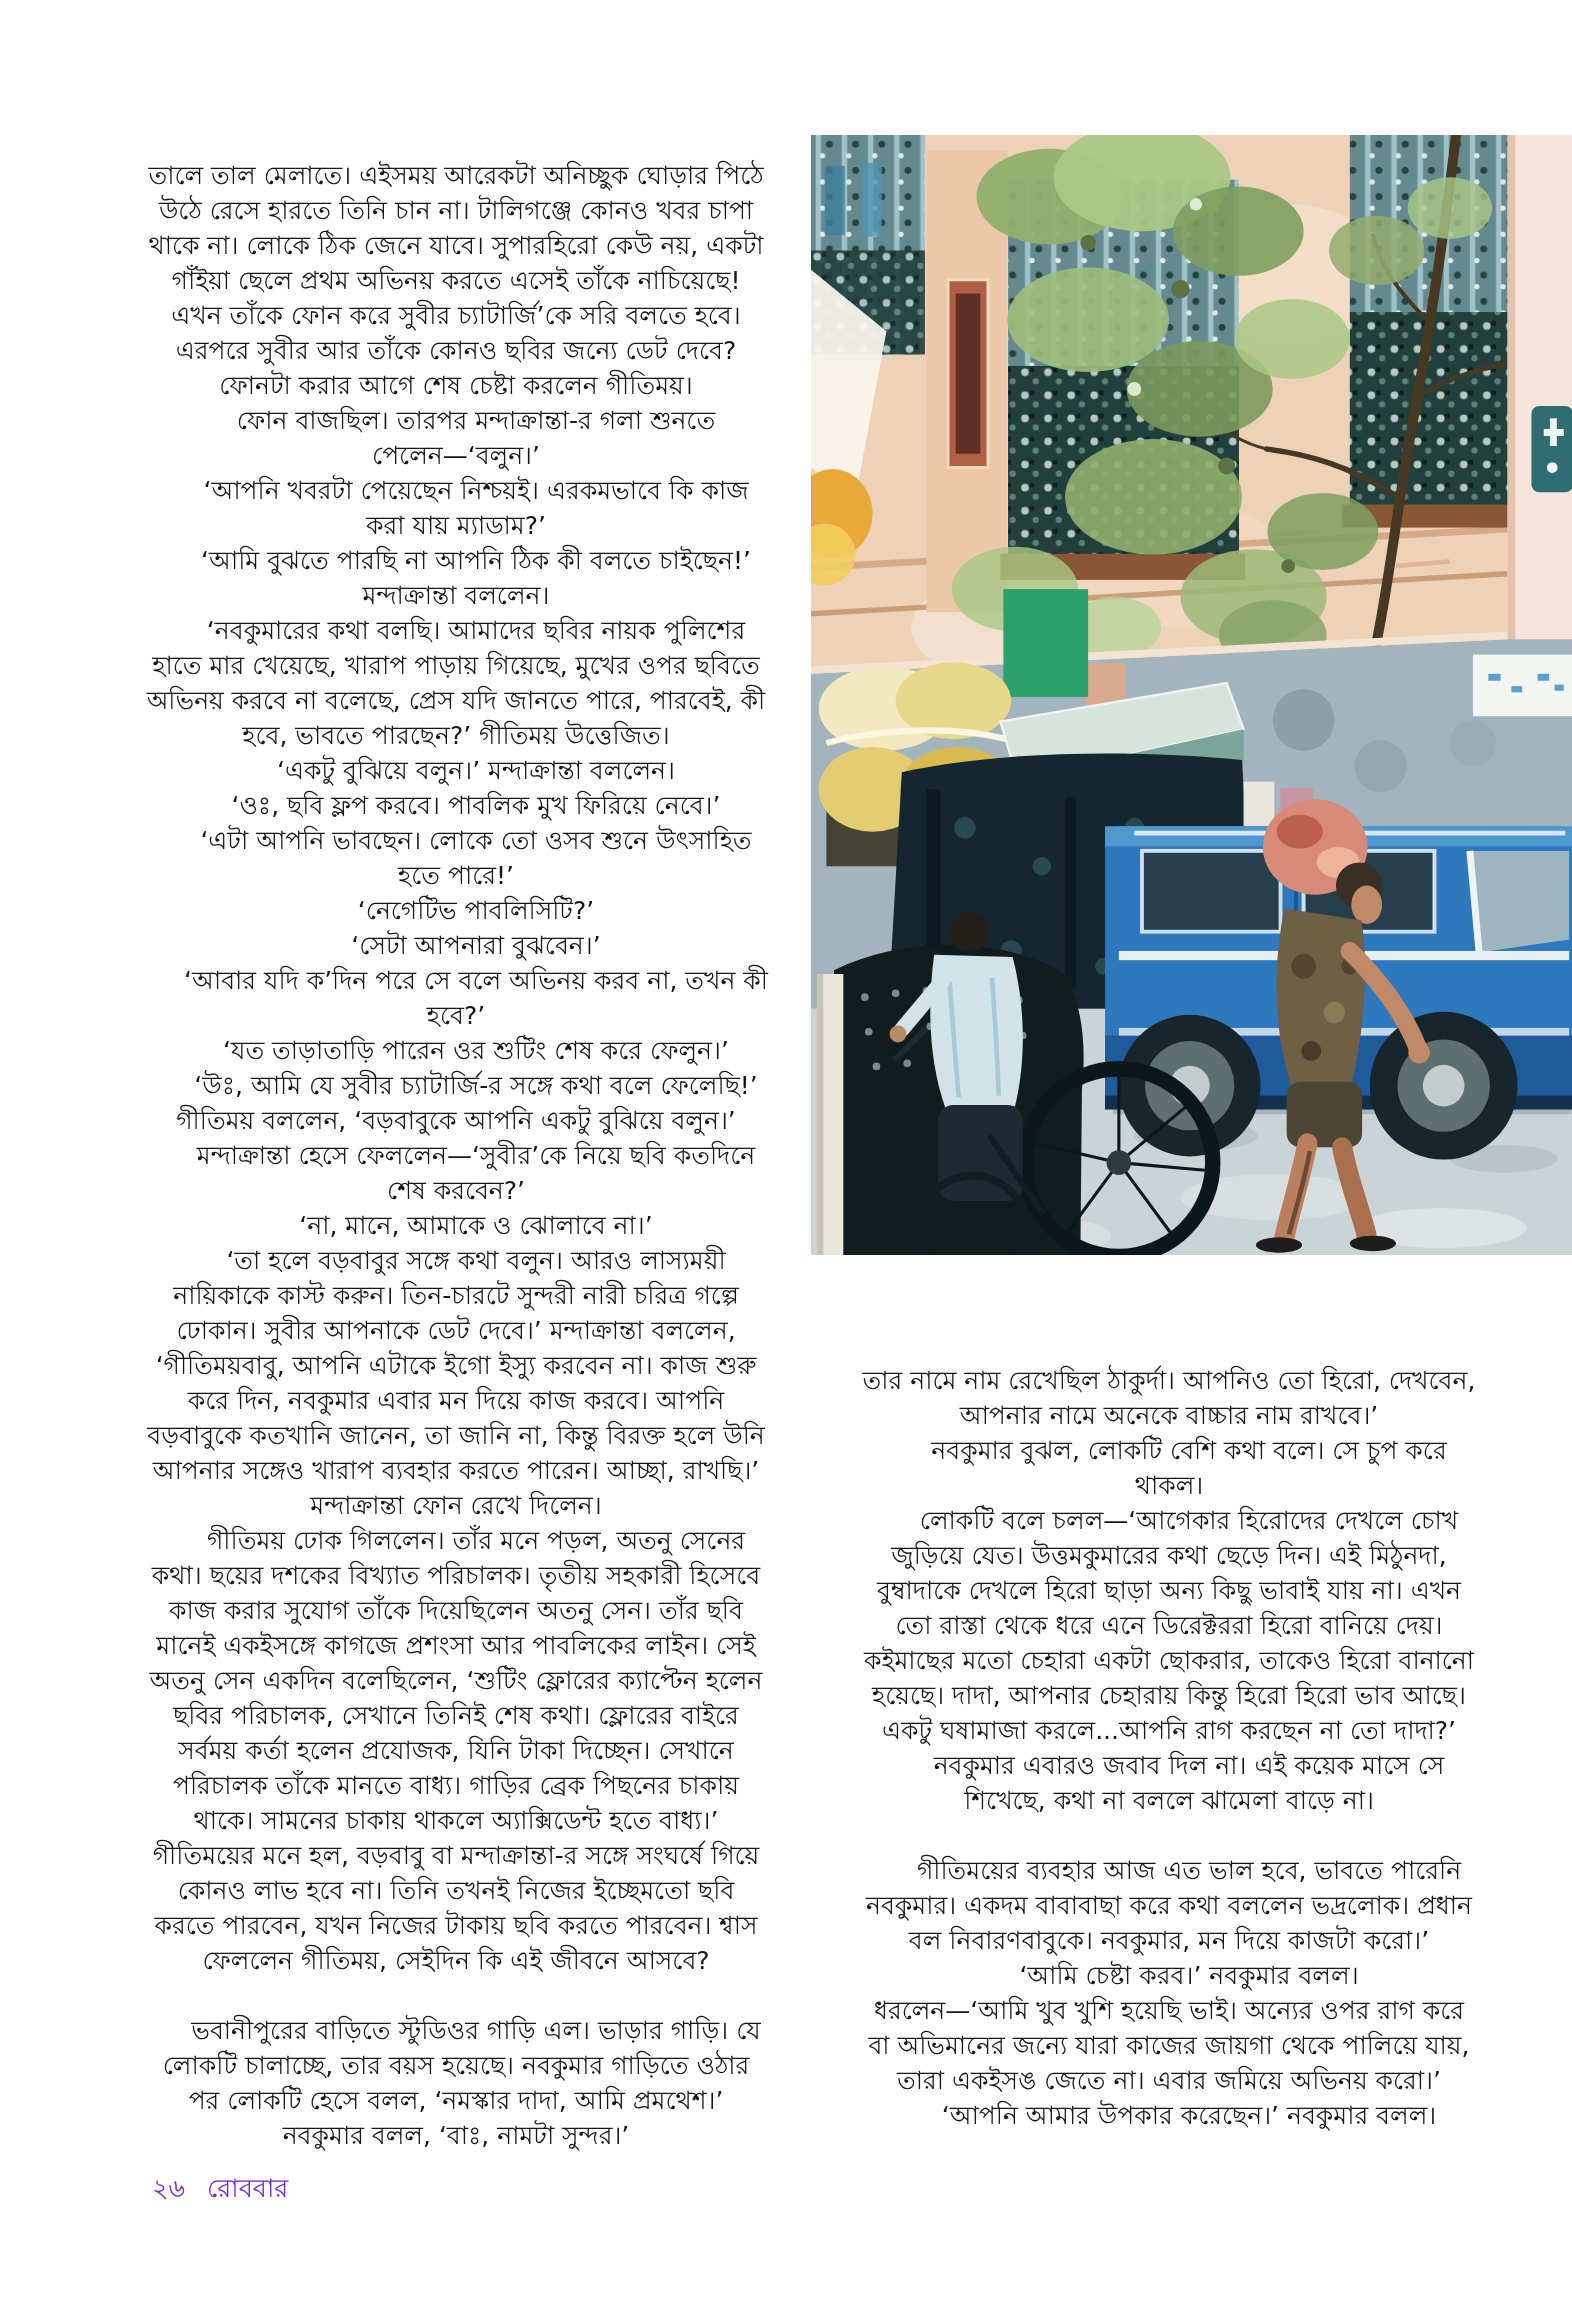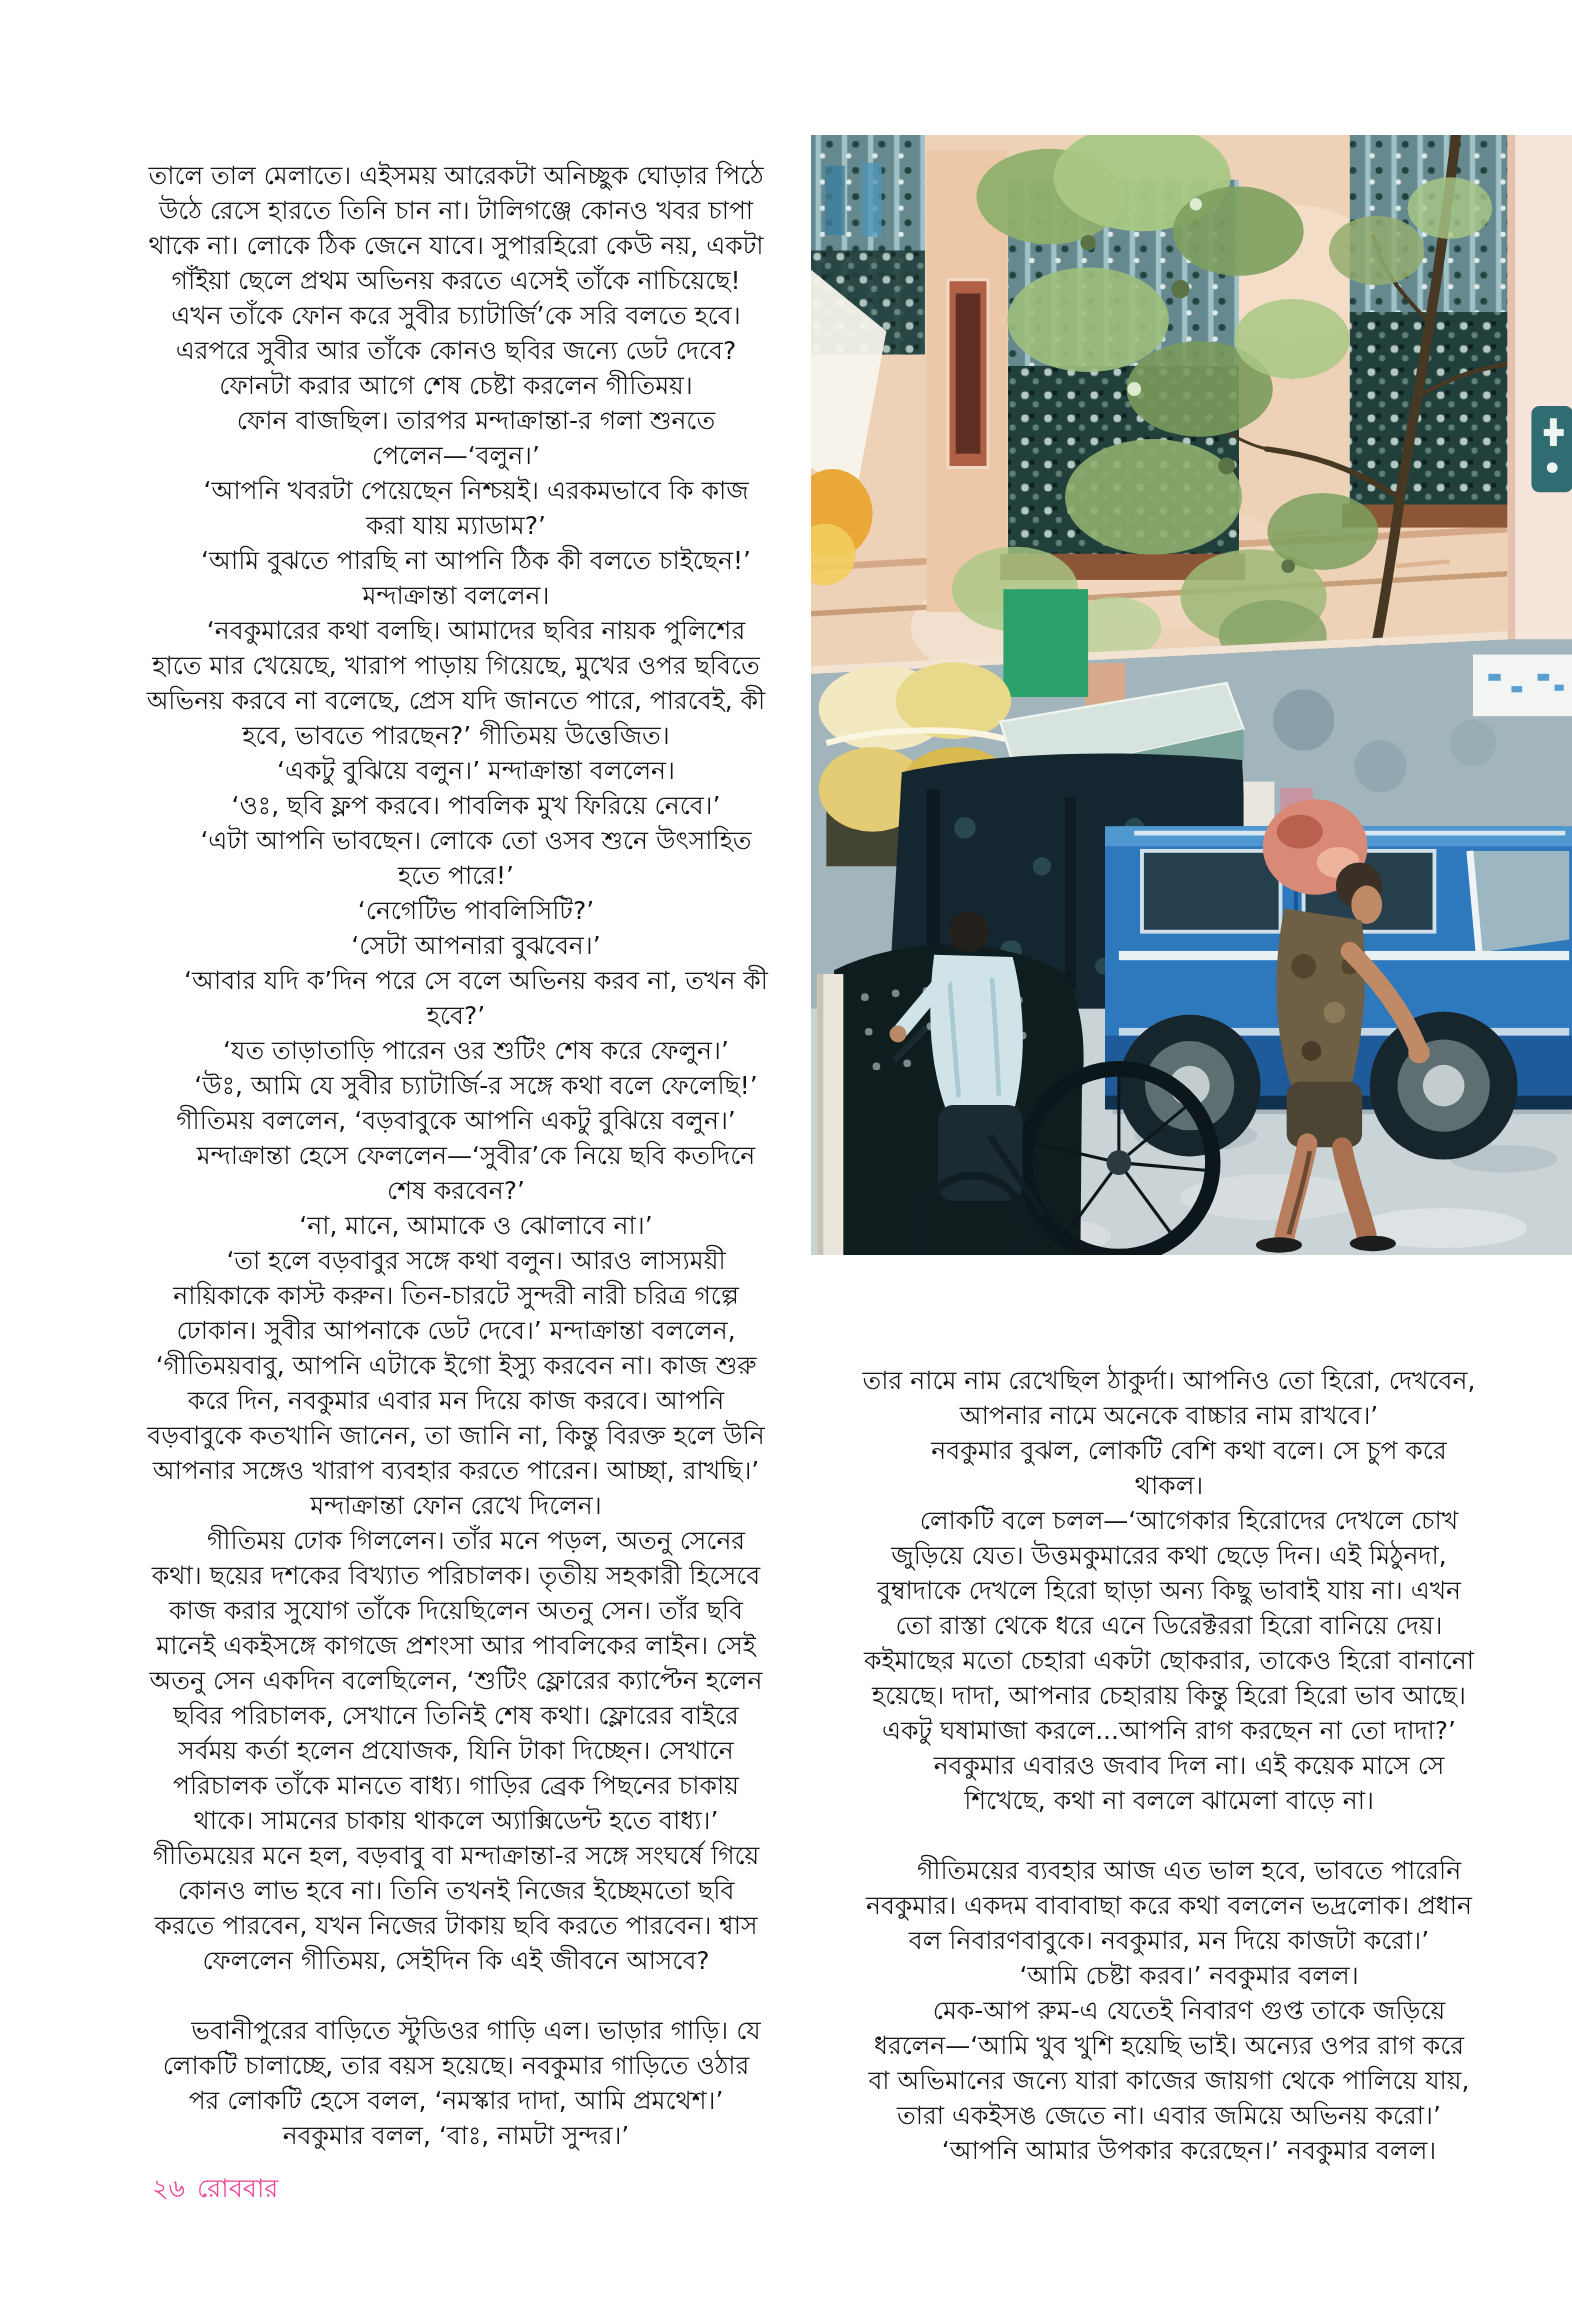--- a/index.html
+++ b/index.html
@@ -3,22 +3,22 @@
 <meta charset="utf-8">
 <style>
   html,body{margin:0;padding:0;background:#ffffff;}
   .page{position:relative;width:1573px;height:2319px;background:#ffffff;overflow:hidden;
         font-family:"DejaVu Sans","Liberation Sans",sans-serif;color:#161616;}
   .col{position:absolute;overflow:hidden;text-align:center;}
   .col-left{left:131px;top:158px;width:650px;height:2017px;}
   .col-right{left:835px;top:1363px;width:668px;height:839px;}
   .tline{height:35px;line-height:35px;font-size:25px;white-space:nowrap;letter-spacing:0px;}
   .tline.indent{padding-left:40px;}
-  .footer{position:absolute;left:152px;top:2171px;display:flex;gap:12px;
-          font-size:25.4px;line-height:35px;color:#ec4899;justify-content:center;}
+  .footer{position:absolute;left:152px;top:2171px;display:flex;gap:22px;
+          font-size:25.4px;line-height:35px;color:#6d28d9;justify-content:center;}
   .photo{position:absolute;left:811px;top:135px;width:762px;height:1120px;overflow:hidden;}
   .photo svg{display:block;width:100%;height:100%;}
 </style>
 </head>
 <body>
 
 <div class="page">
 
   <div class="photo">
     <svg viewBox="0 0 990 1455" preserveAspectRatio="none">
@@ -347,21 +347,20 @@
       <div class="tline">কইমাছের মতো চেহারা একটা ছোকরার, তাকেও হিরো বানানো</div>
       <div class="tline">হয়েছে। দাদা, আপনার চেহারায় কিন্তু হিরো হিরো ভাব আছে।</div>
       <div class="tline">একটু ঘষামাজা করলে...আপনি রাগ করছেন না তো দাদা?’</div>
       <div class="tline indent">নবকুমার এবারও জবাব দিল না। এই কয়েক মাসে সে</div>
       <div class="tline">শিখেছে, কথা না বললে ঝামেলা বাড়ে না।</div>
       <div class="tline"></div>
       <div class="tline indent">গীতিময়ের ব্যবহার আজ এত ভাল হবে, ভাবতে পারেনি</div>
       <div class="tline">নবকুমার। একদম বাবাবাছা করে কথা বললেন ভদ্রলোক। প্রধান</div>
       <div class="tline">বল নিবারণবাবুকে। নবকুমার, মন দিয়ে কাজটা করো।’</div>
       <div class="tline indent">‘আমি চেষ্টা করব।’ নবকুমার বলল।</div>
-      <div class="tline indent">মেক-আপ রুম-এ যেতেই নিবারণ গুপ্ত তাকে জড়িয়ে</div>
       <div class="tline">ধরলেন—‘আমি খুব খুশি হয়েছি ভাই। অন্যের ওপর রাগ করে</div>
       <div class="tline">বা অভিমানের জন্যে যারা কাজের জায়গা থেকে পালিয়ে যায়,</div>
       <div class="tline">তারা একইসঙ জেতে না। এবার জমিয়ে অভিনয় করো।’</div>
       <div class="tline indent">‘আপনি আমার উপকার করেছেন।’ নবকুমার বলল।</div>
     </div>
 
   <div class="footer">
     <span>২৬</span>
     <span>রোববার</span>
   </div>

